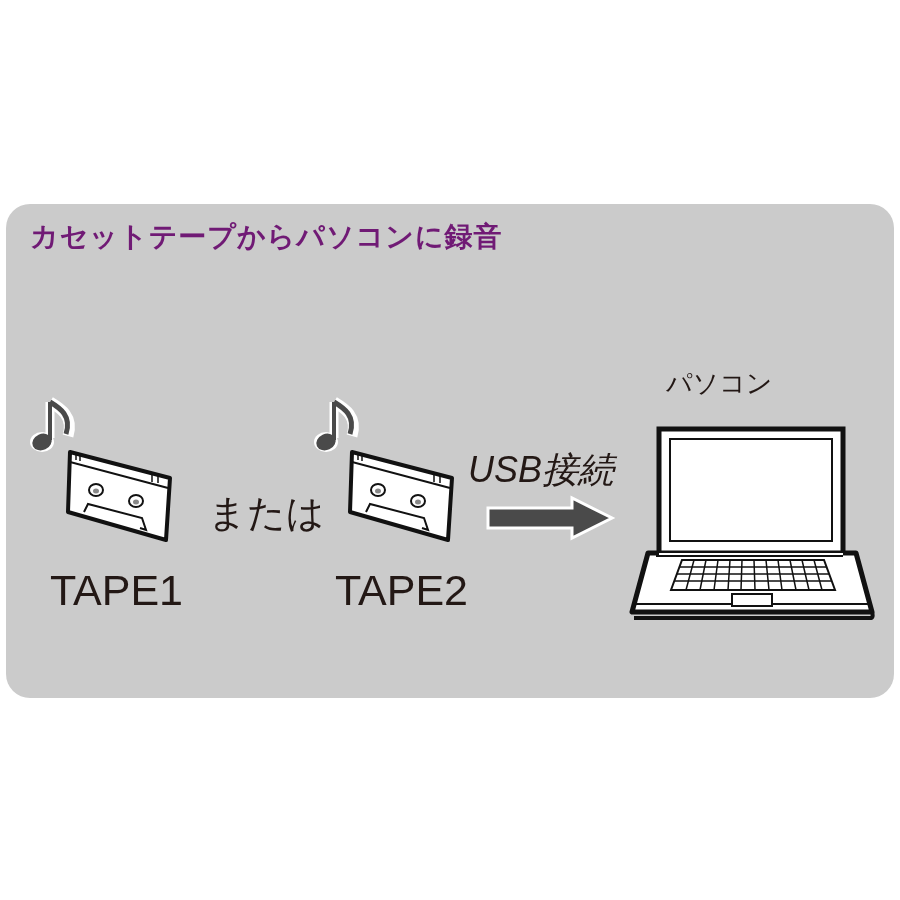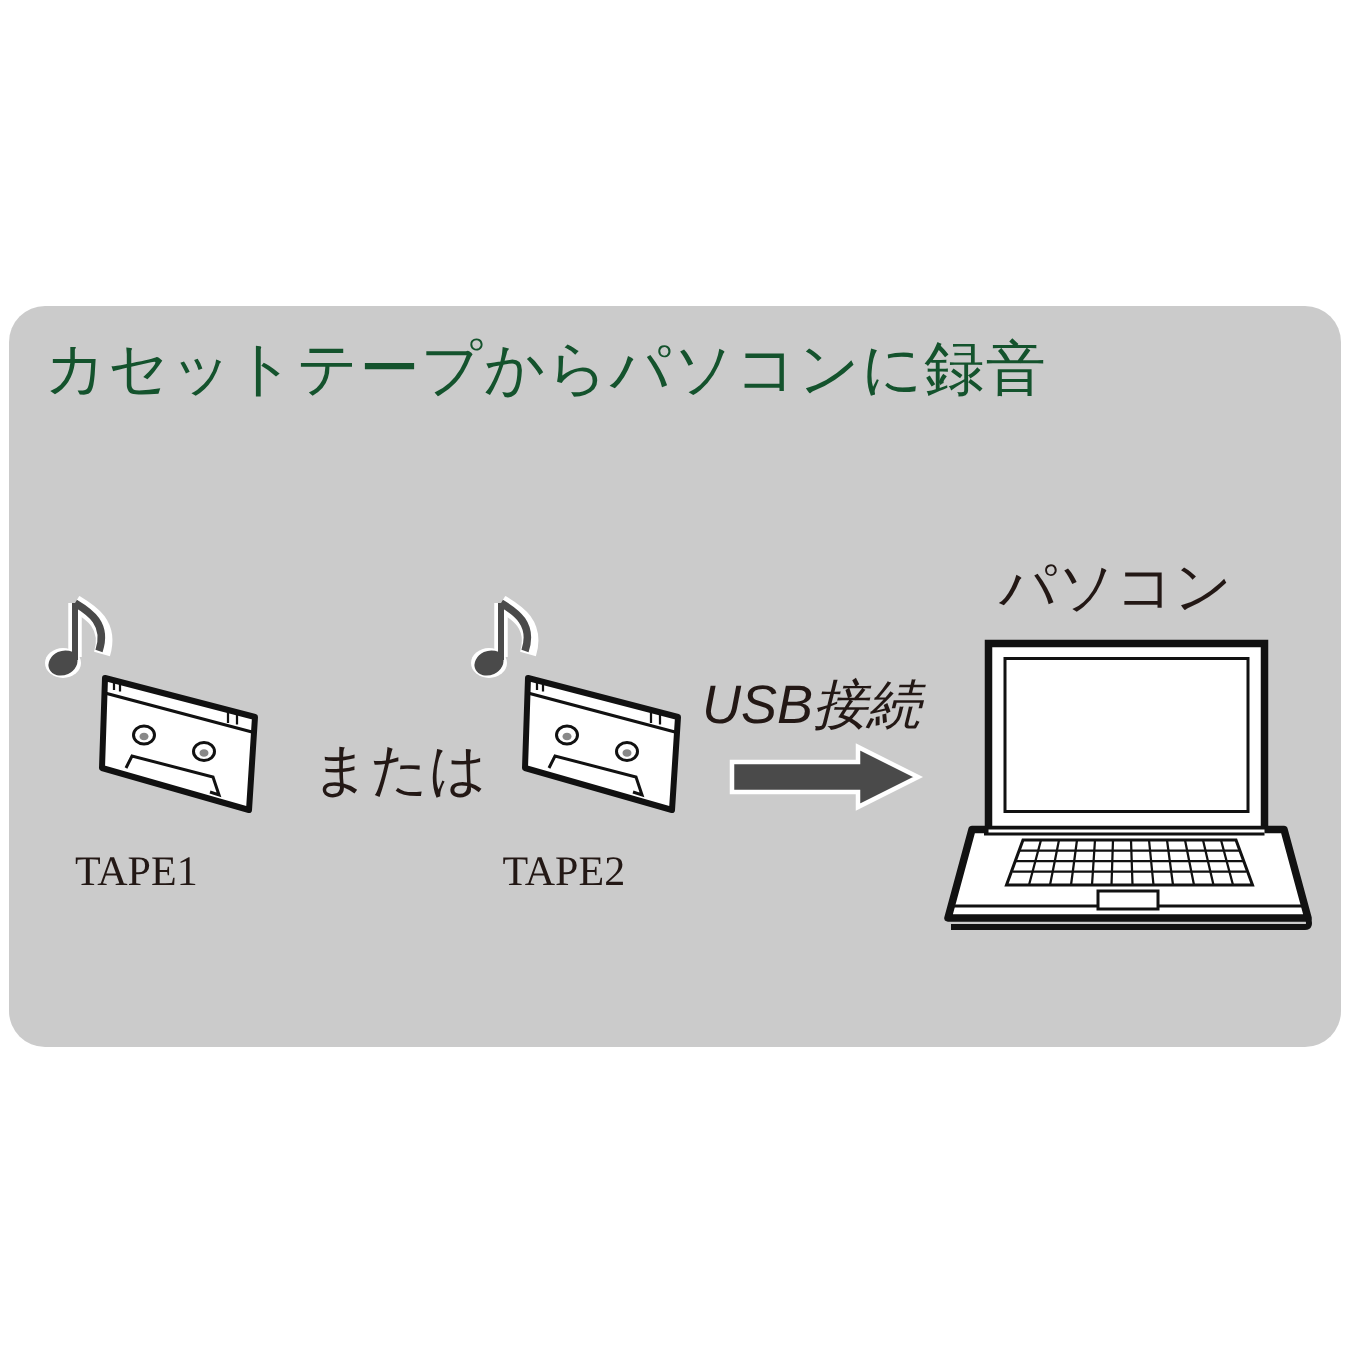--- a/index.html
+++ b/index.html
@@ -1,23 +1,23 @@
 <!DOCTYPE html>
 <html><head>
 <meta charset="utf-8">
 <style>
   html, body { margin:0; padding:0; background:#ffffff; }
   body { width:900px; height:900px; position:relative; overflow:hidden;
          font-family:"DejaVu Sans","Liberation Sans",sans-serif; color:#231815; }
   .panel { position:absolute; left:6px; top:204px; width:888px; height:494px;
            background:#cbcbcb; border-radius:24px; }
-  .title { position:absolute; left:30px; top:218px; font-size:40px; font-weight:normal;
-           color:#14532d; letter-spacing:1px; white-space:nowrap; }
+  .title { position:absolute; left:30px; top:218px; font-size:28px; font-weight:bold;
+           color:#701a75; letter-spacing:1px; white-space:nowrap; }
   .label { position:absolute; white-space:nowrap; color:#231815; }
-  .tape-label { font-family:Liberation Serif, serif; font-size:28px; }
+  .tape-label { font-family:Liberation Sans, sans-serif; font-size:43px; }
   svg { position:absolute; overflow:visible; }
 </style>
 </head>
 <body>
 
 <div class="panel"></div>
 
 <div class="title">カセットテープからパソコンに録音</div>
 
 <svg style="left:28px;top:398px" width="50" height="62" viewBox="0 0 50 62">
@@ -60,21 +60,21 @@
   <ellipse cx="70" cy="54" rx="3" ry="2.5" fill="#888"></ellipse>
   <path d="M18 64 L22 56 L76 70 L80 82 L74 80" fill="none" stroke="#111" stroke-width="2"></path>
 </svg>
 <div class="label tape-label" style="left:335px;top:566px">TAPE2</div>
 
 <div class="label" style="left:468px;top:446px;font-size:36px;font-family:'Liberation Sans',sans-serif;font-style:italic;">USB接続</div>
 <svg style="left:486px;top:496px" width="130" height="44" viewBox="0 0 130 44">
   <path d="M2 12 L86 12 L86 2 L126 22 L86 42 L86 32 L2 32 Z" fill="#4a4a4a" stroke="#fff" stroke-width="3" stroke-linejoin="miter"></path>
 </svg>
 
-<div class="label" style="left:666px;top:366px;font-size:38px;">パソコン</div>
+<div class="label" style="left:666px;top:366px;font-size:26px;">パソコン</div>
 <svg style="left:628px;top:426px" width="248" height="202" viewBox="0 0 248 202">
   <rect x="31" y="3" width="184" height="124" fill="#fff" stroke="#111" stroke-width="5"></rect>
   <rect x="42" y="13" width="162" height="102" fill="#fff" stroke="#111" stroke-width="2"></rect>
   <path d="M31 127 L20 127 L4 186 L244 186 L228 127 L215 127" fill="#fff" stroke="#111" stroke-width="5" stroke-linejoin="round"></path>
   <path d="M28 130 L215 130" stroke="#111" stroke-width="2"></path>
   <path d="M6 178 L242 178" stroke="#111" stroke-width="2"></path>
   <path d="M6 192 L242 192 Q246 192 244 186" fill="none" stroke="#111" stroke-width="4"></path>
   <path d="M54 134 L196 134 L207 164 L43 164 Z" fill="#fff" stroke="#111" stroke-width="2"></path>
   <g stroke="#111" stroke-width="1.5" fill="none">
     <path d="M52 141 L198 141 M49 148 L201 148 M47 155 L203 155"></path>

